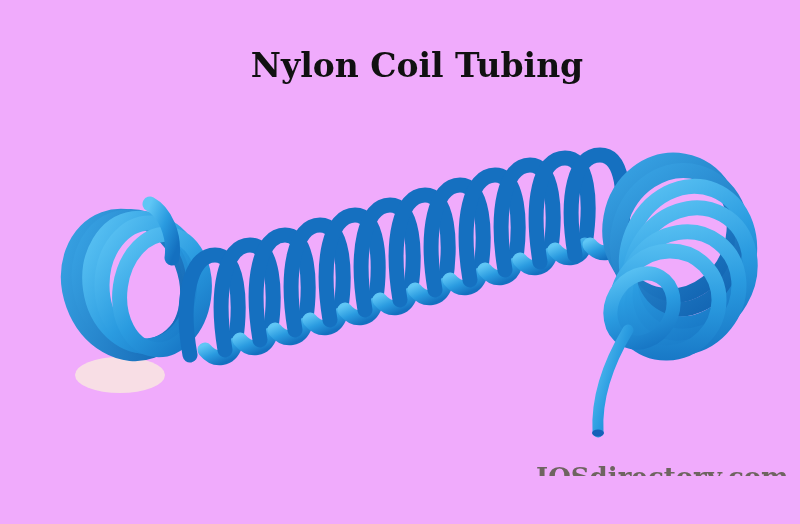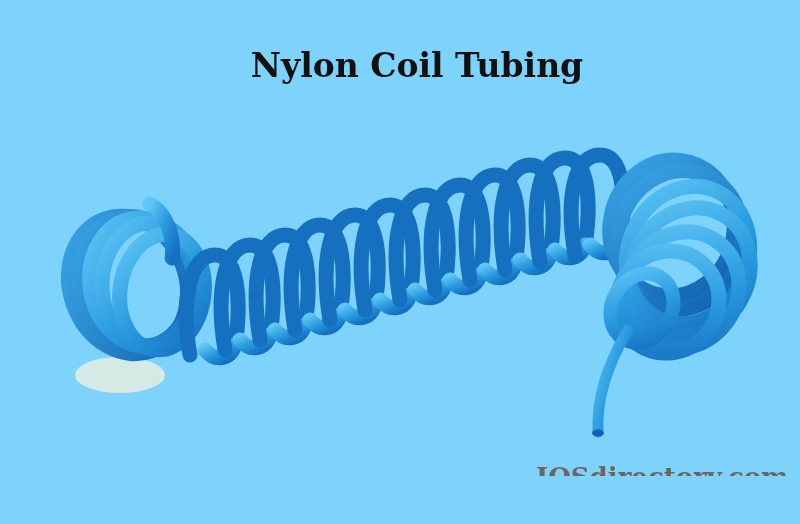--- a/index.html
+++ b/index.html
@@ -4,21 +4,21 @@
   <style>
     html, body {
       margin: 0;
       padding: 0;
       background: #ffffff;
     }
     .canvas {
       position: relative;
       width: 800px;
       height: 524px;
-      background: #7dd3fc;
+      background: #f0abfc;
       overflow: hidden;
     }
     .title {
       position: absolute;
       top: 46px;
       left: 0;
       width: 834px;
       text-align: center;
       font-family: "DejaVu Serif", serif;
       font-weight: bold;

